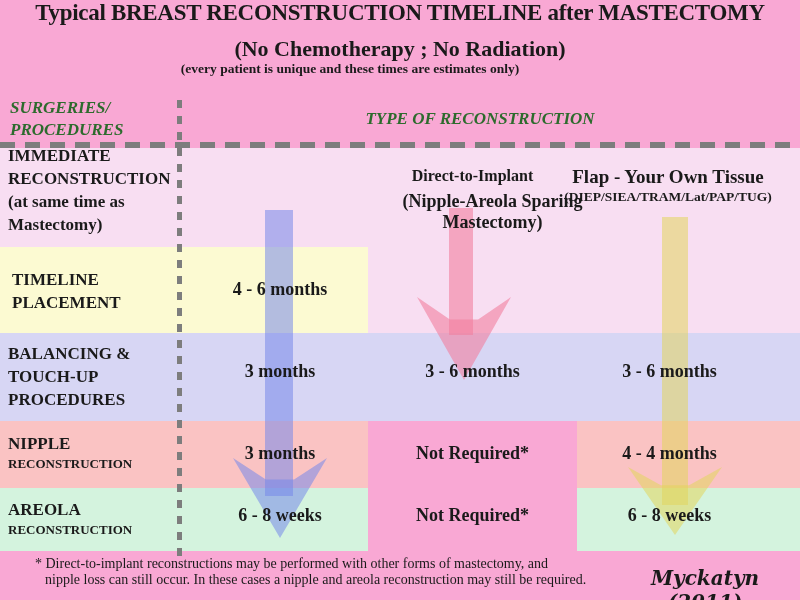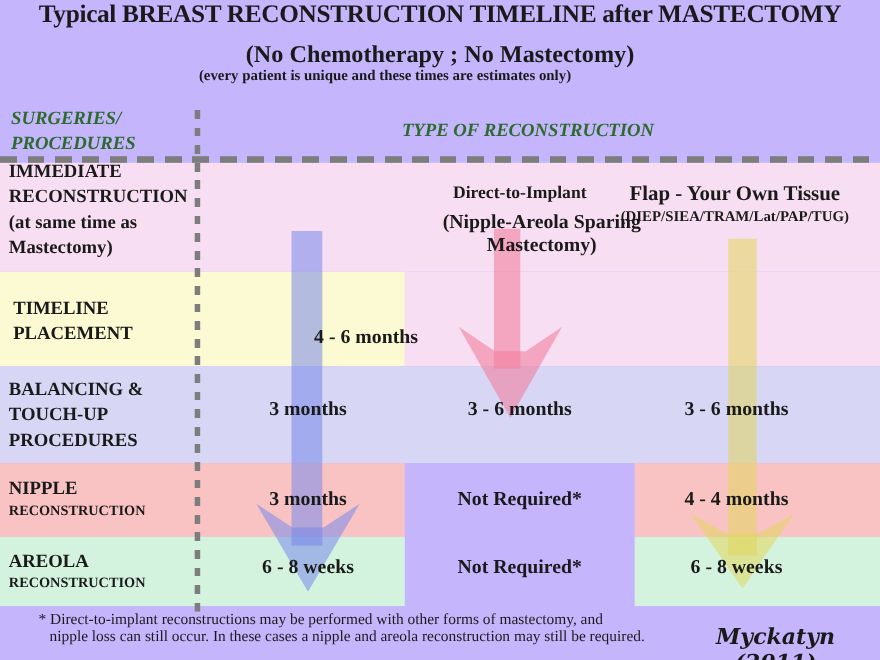--- a/index.html
+++ b/index.html
@@ -1,17 +1,17 @@
 <!DOCTYPE html>
 <html><head>
 <meta charset="utf-8">
 <style>
   html,body{margin:0;padding:0;background:#ffffff;}
   #canvas{
-    position:relative;width:800px;height:600px;background:#c4b5fd;overflow:hidden;
+    position:relative;width:800px;height:600px;background:#f9a8d4;overflow:hidden;
     font-family:"Liberation Serif", serif;color:#1a1a1a;
   }
   .abs{position:absolute;}
   .ctr{text-align:center;}
 
   
   .title1{left:0;top:10;width:800px;font-size:23px;font-weight:bold;letter-spacing:-0.3px;}
   .title2{left:0;top:36px;width:800px;font-size:22px;font-weight:bold;}
   .title3{left:0;top:61px;width:700px;font-size:13.5px;font-weight:bold;}
 
@@ -65,40 +65,40 @@
   .r3{top:342px;}
   .r4{top:432px;}
   .r5{top:498px;}
   .small-line{font-size:13px;line-height:17px;}
 
   
   .val{font-weight:bold;font-size:18px;text-align:center;z-index:5;}
   .col1{left:180px;width:200px;}
   .col2{left:368px;width:209px;}
   .col3{left:577px;width:185px;}
-  .row-implant{top:296px;text-align:right;}
+  .row-implant{top:279px;}
   .row-bal{top:361px;}
   .row-nip{top:443px;}
   .row-are{top:505px;}
 
   
   .fn{font-weight:normal;font-size:14px;}
   .fn1{left:35px;top:556px;width:620px;}
   .fn2{left:45px;top:572px;width:620px;}
   .sig{left:615px;top:566px;width:180px;text-align:center;font-size:20px;
        font-weight:bold;font-style:italic;font-family:"DejaVu Serif",cursive,serif;}
   .z2{z-index:2;} .z3{z-index:3;} .z5{z-index:5;}
 </style>
 </head>
 <body>
 
 <div id="canvas">
 
   <div class="abs ctr title1">Typical BREAST RECONSTRUCTION TIMELINE after MASTECTOMY</div>
-  <div class="abs ctr title2">(No Chemotherapy ; No Mastectomy)</div>
+  <div class="abs ctr title2">(No Chemotherapy ; No Radiation)</div>
   <div class="abs ctr title3">(every patient is unique and these times are estimates only)</div>
 
   <div class="abs green-hdr left-hdr">
     <div>SURGERIES/</div>
     <div>PROCEDURES</div>
   </div>
   <div class="abs green-hdr right-hdr">TYPE OF RECONSTRUCTION</div>
 
   <div class="rect bg-pinkA"></div>
   <div class="rect bg-pinkB"></div>

